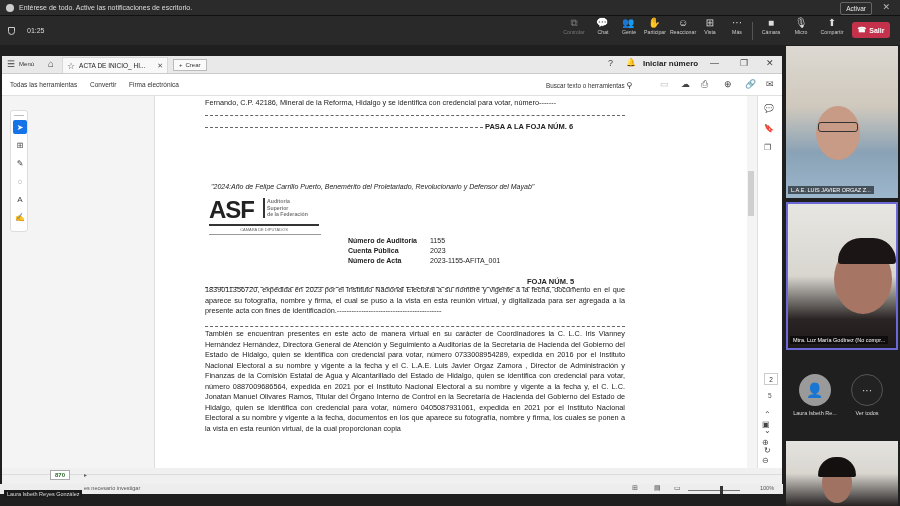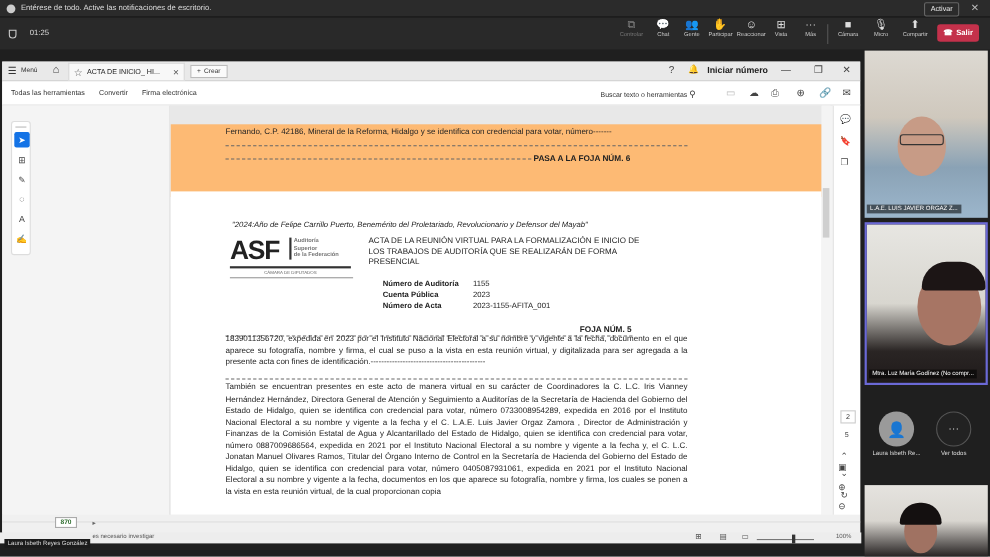--- a/index.html
+++ b/index.html
@@ -31,22 +31,22 @@
 .toolbar{position:absolute;left:0;top:18px;width:780px;height:22px;background:#fff;border-bottom:1px solid #e0e0e0}
 .tl{position:absolute;top:7px;font-size:6.5px;color:#333}
 .search{position:absolute;left:544px;top:7px;font-size:6.3px;color:#333}
 .ti{position:absolute;top:5px;font-size:9px;color:#444}
 .sidetools{position:absolute;left:8px;top:54px;width:18px;height:122px;background:#fff;border:1px solid #ddd;border-radius:3px}
 .sidetools .grip{height:3px;border-bottom:1.5px solid #bbb;margin:2px 3px 0}
 .stool{width:14px;height:14px;margin:4px 2px 0;display:flex;align-items:center;justify-content:center;font-size:8px;color:#444;border-radius:2px}
 .stool.sel{background:#1473e6;color:#fff}
 .leftpane{position:absolute;left:0;top:40px;width:153px;height:372px;background:#f4f4f4;border-right:1px solid #ddd}
 .docarea{position:absolute;left:153px;top:40px;width:592px;height:372px;background:#e8e8e8;overflow:hidden}
-.page1{position:absolute;left:0;top:17px;width:592px;height:66px;background:#fdba74}
-.page2{position:absolute;left:0;top:78px;width:592px;height:320px;background:#fff}
+.page1{position:absolute;left:0;top:0;width:592px;height:66px;background:#ffffff}
+.page2{position:absolute;left:0;top:60px;width:592px;height:320px;background:#fff}
 .txt{position:absolute;font-size:7.3px;color:#222;line-height:10.5px;text-align:justify}
 .dash{position:absolute;height:1px;border-top:1px dashed #666}
 .bold{font-weight:bold}
 .asf{position:absolute;left:54px;top:40px;font-size:24px;font-weight:900;letter-spacing:-1px;color:#222;font-family:"Liberation Sans",sans-serif}
 .asfsub{position:absolute;left:108px;top:42px;font-size:5.2px;color:#777;line-height:6.5px;font-weight:bold;border-left:2px solid #333;padding-left:2px}
 .camara{position:absolute;left:54px;top:68px;width:110px;font-size:4px;color:#666;text-align:center;border-top:2px solid #333;padding-top:1px}
 .camara2{position:absolute;left:54px;top:78px;width:112px;height:1px;background:#999}
 .vscroll{position:absolute;left:745px;top:40px;width:8px;height:372px;background:#f4f4f4}
 .vscroll .th{position:absolute;left:1px;top:75px;width:6px;height:45px;background:#cfcfcf}
 .rtools{position:absolute;left:755px;top:40px;width:25px;height:372px;background:#fff;border-left:1px solid #e0e0e0}
@@ -190,21 +190,20 @@
     <div class="page2">
       <div class="txt" style="left:56px;top:26px;width:420px;font-style:italic;font-size:7px">"2024:Año de Felipe Carrillo Puerto, Benemérito del Proletariado, Revolucionario y Defensor del Mayab"</div>
       <div class="asf">ASF</div>
       <div class="asfsub">
         <div>Auditoría</div>
         <div>Superior</div>
         <div>de la Federación</div>
       </div>
       <div class="camara">CÁMARA DE DIPUTADOS</div>
       <div class="camara2"></div>
-      <div class="txt" style="left:180px;top:40px;width:250px;font-size:7.3px;line-height:9.5px;text-align:left">ACTA DE LA REUNIÓN VIRTUAL PARA LA FORMALIZACIÓN E INICIO DE LOS TRABAJOS DE AUDITORÍA QUE SE REALIZARÁN DE FORMA PRESENCIAL</div>
       <div style="position:absolute;left:193px;top:80px;font-size:7px;line-height:10px;font-weight:bold">
         <div><span style="display:inline-block;width:82px">Número de Auditoría</span><span style="font-weight:normal">1155</span></div>
         <div><span style="display:inline-block;width:82px">Cuenta Pública</span><span style="font-weight:normal">2023</span></div>
         <div><span style="display:inline-block;width:82px">Número de Acta</span><span style="font-weight:normal">2023-1155-AFITA_001</span></div>
       </div>
       <div class="dash" style="left:50px;top:131px;width:370px"></div>
       <div class="txt bold" style="left:372px;top:121px;font-size:7.5px">FOJA NÚM. 5</div>
       <div class="txt" style="left:50px;top:129px;width:420px">1839011356720, expedida en 2023 por el Instituto Nacional Electoral a su nombre y vigente a la fecha, documento en el que aparece su fotografía, nombre y firma, el cual se puso a la vista en esta reunión virtual, y digitalizada para ser agregada a la presente acta con fines de identificación.-------------------------------------------</div>
       <div class="dash" style="left:50px;top:170px;width:420px"></div>
       <div class="txt" style="left:50px;top:173px;width:420px">También se encuentran presentes en este acto de manera virtual en su carácter de Coordinadores la C. L.C. Iris Vianney Hernández Hernández, Directora General de Atención y Seguimiento a Auditorías de la Secretaría de Hacienda del Gobierno del Estado de Hidalgo, quien se identifica con credencial para votar, número 0733008954289, expedida en 2016 por el Instituto Nacional Electoral a su nombre y vigente a la fecha y el C. L.A.E. Luis Javier Orgaz Zamora , Director de Administración y Finanzas de la Comisión Estatal de Agua y Alcantarillado del Estado de Hidalgo, quien se identifica con credencial para votar, número 0887009686564, expedida en 2021 por el Instituto Nacional Electoral a su nombre y vigente a la fecha y, el C. L.C. Jonatan Manuel Olivares Ramos, Titular del Órgano Interno de Control en la Secretaría de Hacienda del Gobierno del Estado de Hidalgo, quien se identifica con credencial para votar, número 0405087931061, expedida en 2021 por el Instituto Nacional Electoral a su nombre y vigente a la fecha, documentos en los que aparece su fotografía, nombre y firma, los cuales se ponen a la vista en esta reunión virtual, de la cual proporcionan copia</div>

